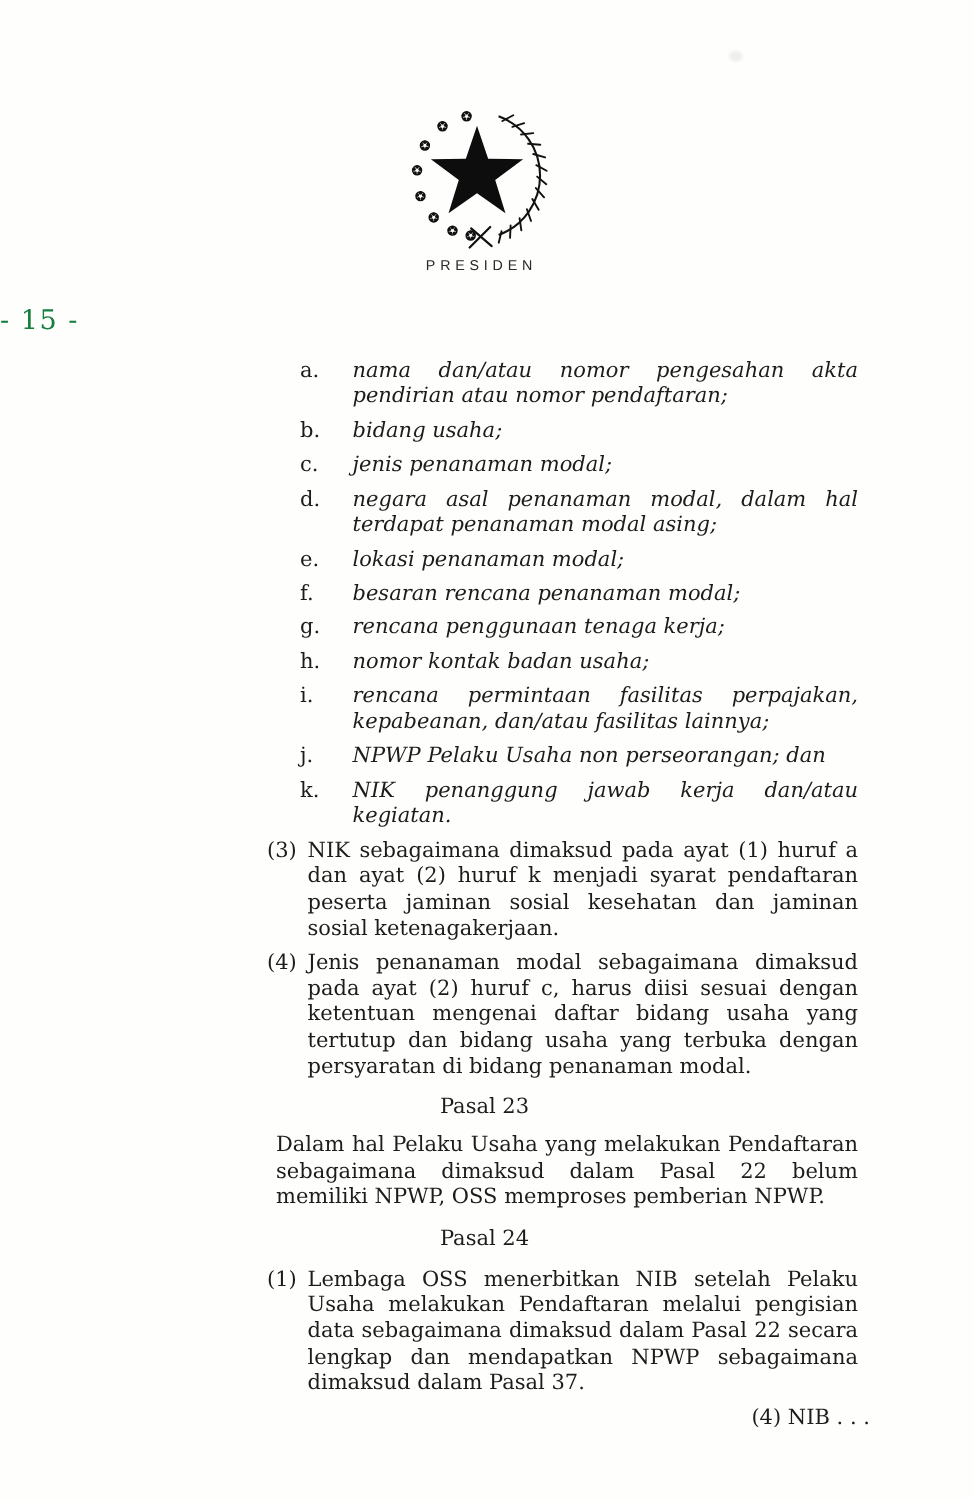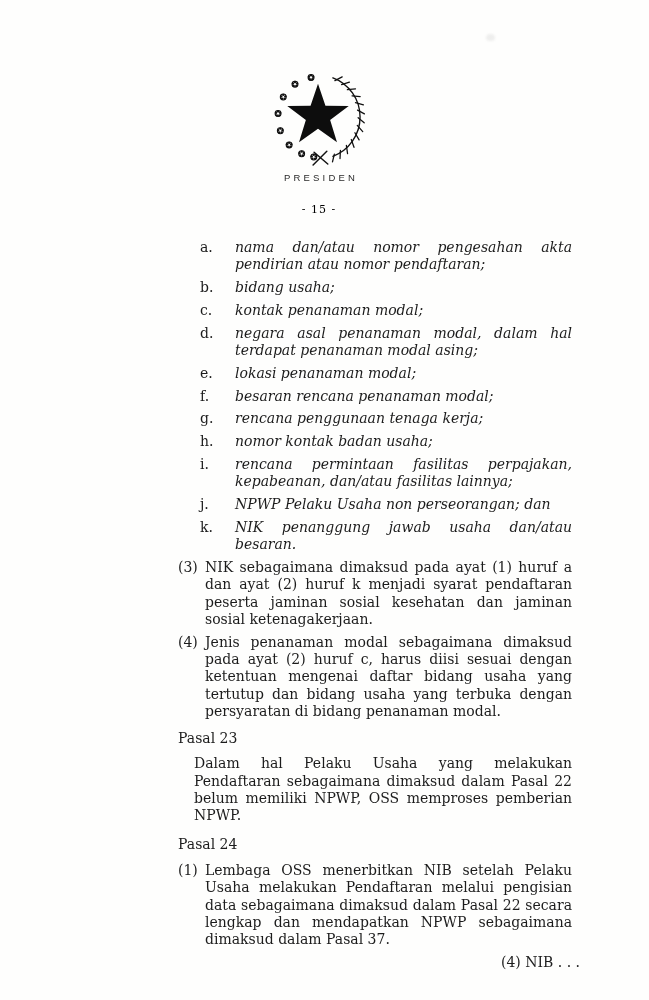--- a/index.html
+++ b/index.html
@@ -19,39 +19,40 @@
   .seal{position:absolute;left:270px;top:74px;}
   .lh{
     position:absolute;left:0;width:642px;text-align:center;
     font-family:"Liberation Sans", sans-serif;
     font-size:9.5px;letter-spacing:3.2px;color:#2a2a2a;
     white-space:nowrap;
   }
   .lh1{top:172px;}
   .lh2{top:185px;}
   .pagenum{
-    position:absolute;top:203px;left:0;width:638px;text-align:center;
-    font-size:11px;letter-spacing:1px;color:#000000;
+    position:absolute;top:203px;left:0;width:638px;text-align:left;
+    font-size:18px;letter-spacing:1px;color:#15803d;
   }
   .textblock{
     position:absolute;left:178px;top:239px;width:394px;
     font-size:14px;line-height:17.3px;
   }
   .li{display:flex;margin:0 0 5.5px 22px;}
   .lm{flex:0 0 35px;}
   .lt{flex:1;text-align:justify;font-style:italic;}
   .ni{display:flex;margin:0 0 5.5px 0;}
   .nm{flex:0 0 27px;}
   .nt{flex:1;text-align:justify;}
   .pasal{
+    text-align:center;
     margin:10px 104px 8px 0;
     white-space:nowrap;
   }
   .pasal.p24{margin-top:8px;margin-bottom:9px;}
-  .para{margin:0 0 11px 16px;text-align:justify;}
+  .para{margin:0 0 11px 6px;text-align:justify;}
   .catchword{
     margin:6px -8px 0 0;
     text-align:right;
   }
 </style>
 </head>
 <body>
 
 <div class="page">
 
@@ -111,21 +112,21 @@
     <div class="li">
       <span class="lm">a.</span>
       <span class="lt">nama dan/atau nomor pengesahan akta pendirian atau nomor pendaftaran;</span>
     </div>
     <div class="li">
       <span class="lm">b.</span>
       <span class="lt">bidang usaha;</span>
     </div>
     <div class="li">
       <span class="lm">c.</span>
-      <span class="lt">kontak penanaman modal;</span>
+      <span class="lt">jenis penanaman modal;</span>
     </div>
     <div class="li">
       <span class="lm">d.</span>
       <span class="lt">negara asal penanaman modal, dalam hal terdapat penanaman modal asing;</span>
     </div>
     <div class="li">
       <span class="lm">e.</span>
       <span class="lt">lokasi penanaman modal;</span>
     </div>
     <div class="li">
@@ -143,21 +144,21 @@
     <div class="li">
       <span class="lm">i.</span>
       <span class="lt">rencana permintaan fasilitas perpajakan, kepabeanan, dan/atau fasilitas lainnya;</span>
     </div>
     <div class="li">
       <span class="lm">j.</span>
       <span class="lt">NPWP Pelaku Usaha non perseorangan; dan</span>
     </div>
     <div class="li">
       <span class="lm">k.</span>
-      <span class="lt">NIK penanggung jawab usaha dan/atau besaran.</span>
+      <span class="lt">NIK penanggung jawab kerja dan/atau kegiatan.</span>
     </div>
 
     <div class="ni">
       <span class="nm">(3)</span>
       <span class="nt">NIK sebagaimana dimaksud pada ayat (1) huruf a dan ayat (2) huruf k menjadi syarat pendaftaran peserta jaminan sosial kesehatan dan jaminan sosial ketenagakerjaan.</span>
     </div>
     <div class="ni">
       <span class="nm">(4)</span>
       <span class="nt">Jenis penanaman modal sebagaimana dimaksud pada ayat (2) huruf c, harus diisi sesuai dengan ketentuan mengenai daftar bidang usaha yang tertutup dan bidang usaha yang terbuka dengan persyaratan di bidang penanaman modal.</span>
     </div>

